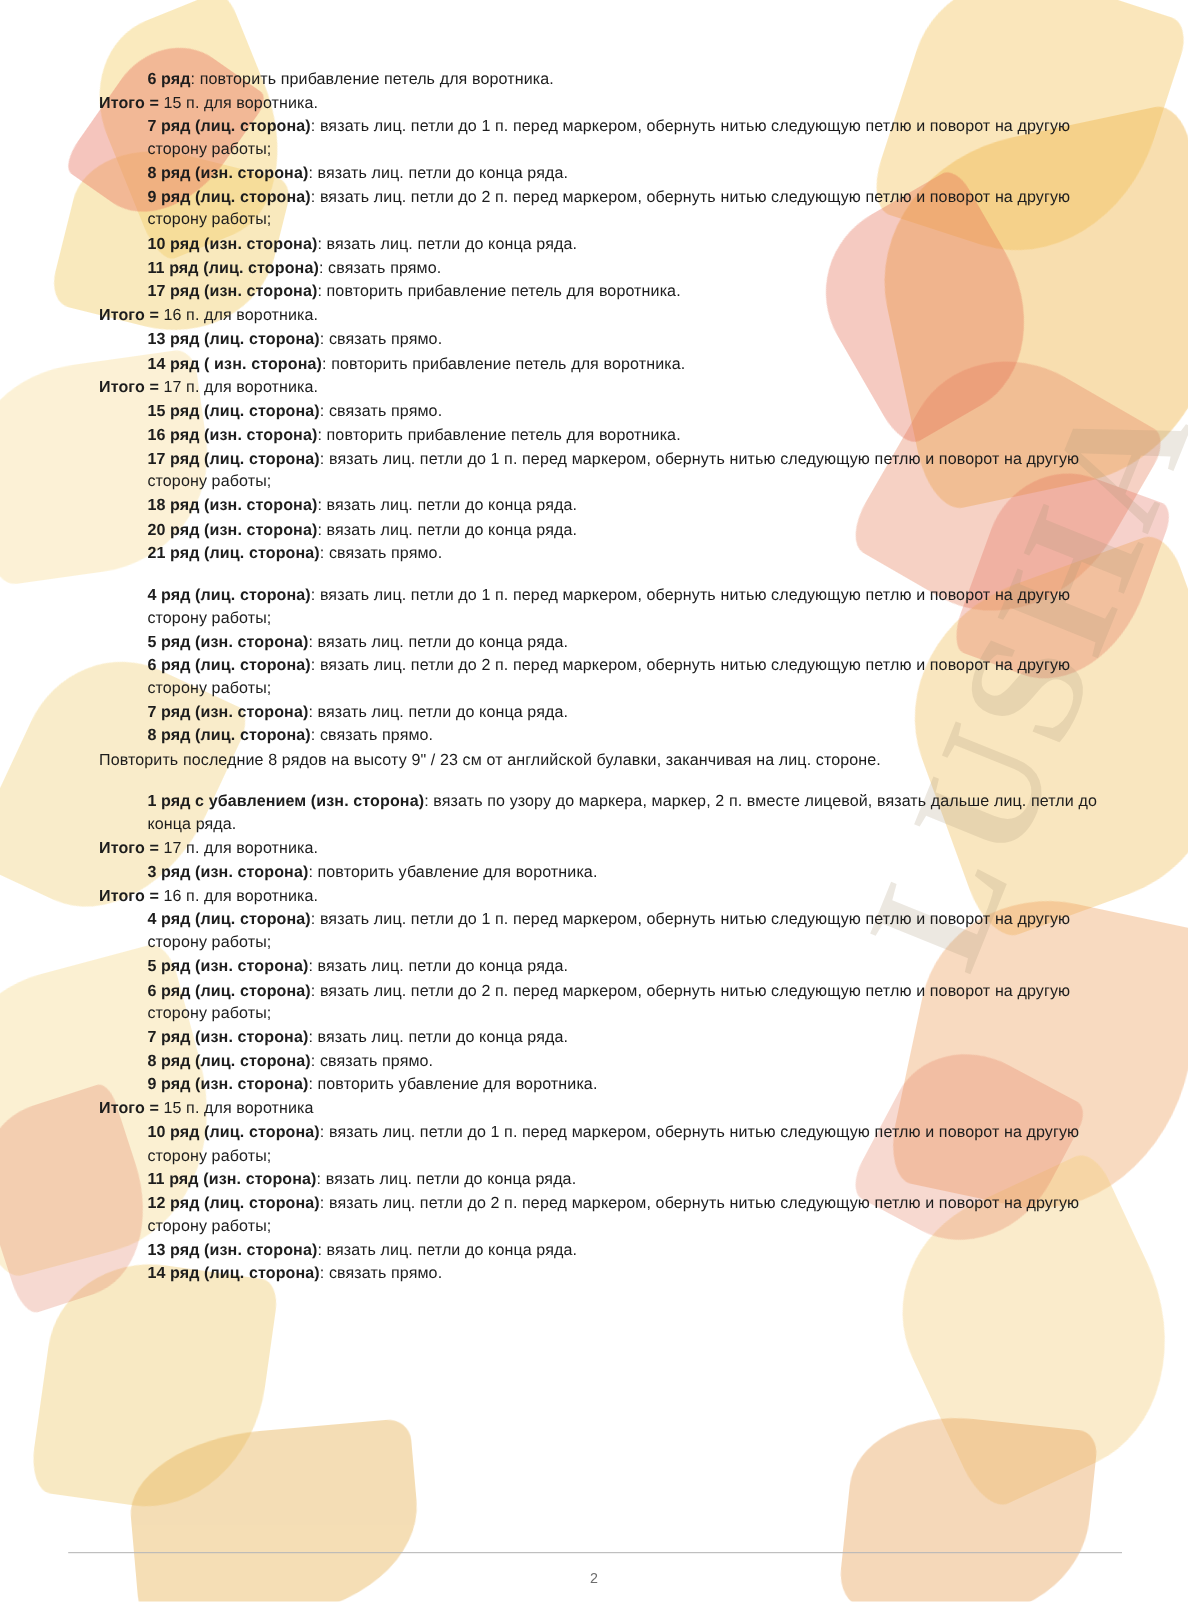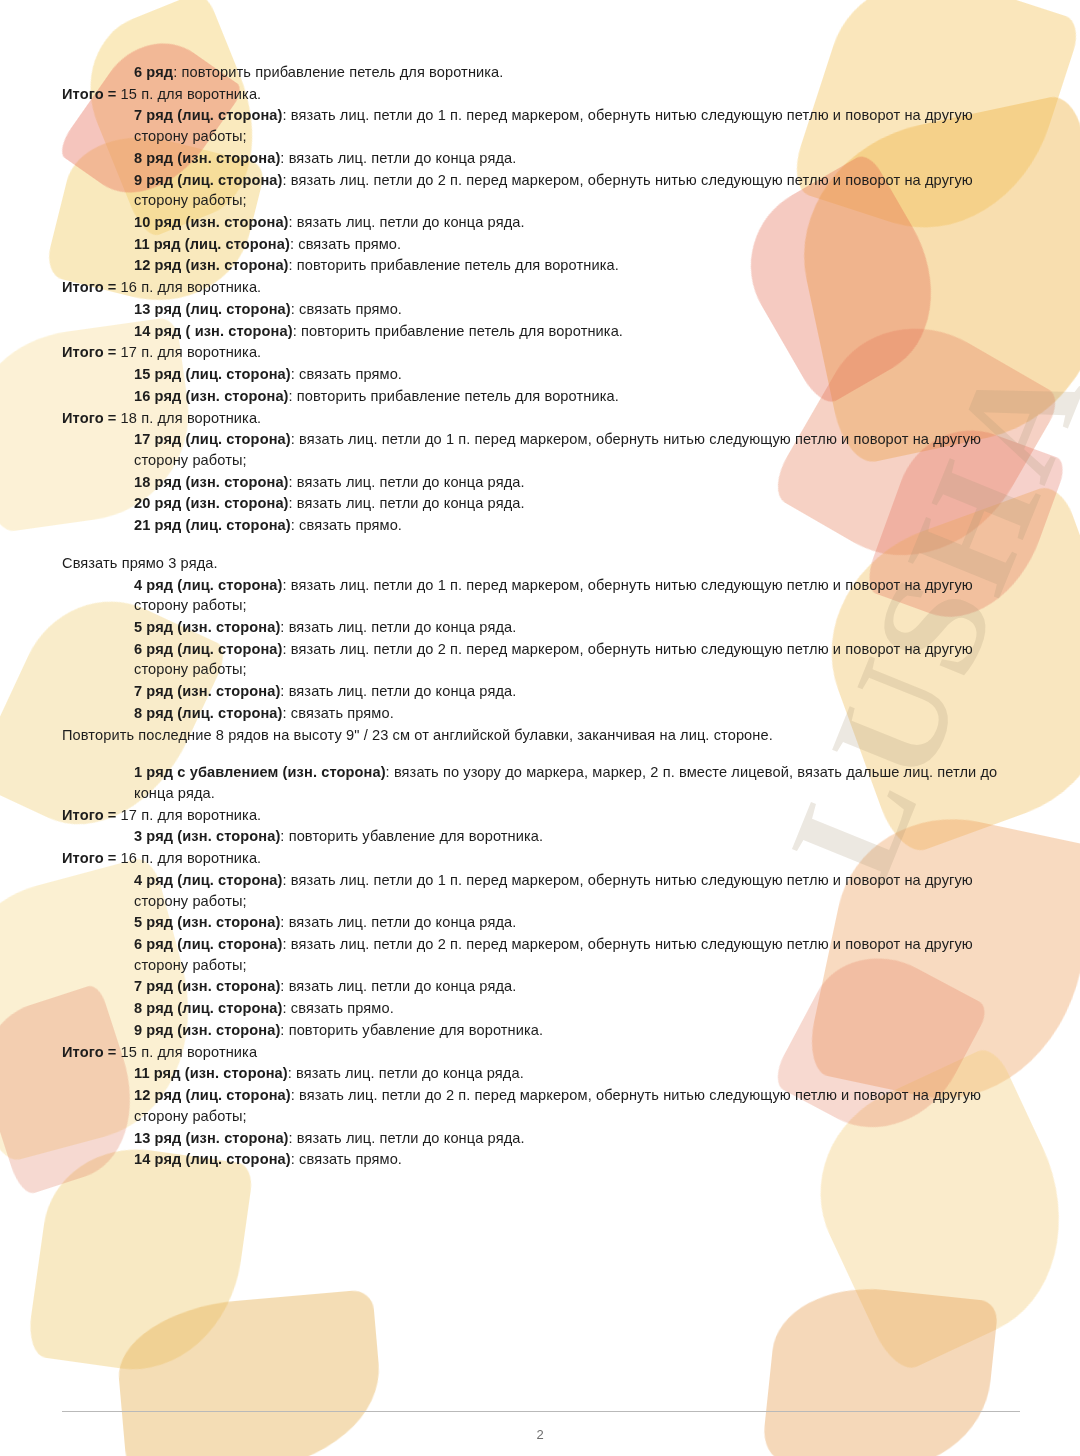--- a/index.html
+++ b/index.html
@@ -75,21 +75,21 @@
     font-size: 14.6px;
     line-height: 1.42;
     color: #1d1d1d;
     letter-spacing: .1px;
   }
   .line {
     margin: 0 0 1px 0;
     white-space: normal;
   }
   .hang      { padding-left: 72px; }
-  .flush     { padding-left: 0; }
+  .flush     { padding-left: 0; margin-left: 28px; }
   .blank     { height: 15px; }
   .b         { font-weight: 700; }
 
   .footer-rule {
     position: absolute;
     left: 62px;
     right: 60px;
     bottom: 44px;
     height: 1px;
     background: #b9b9b9;
@@ -134,52 +134,51 @@
 
 <div class="page">
   <div class="doc" id="doc-body">
       <div class="line hang"><span class="b">6 ряд</span><span>: повторить прибавление петель для воротника.</span></div>
       <div class="line flush"><span class="b">Итого =</span><span> 15 п. для воротника.</span></div>
       <div class="line hang"><span class="b">7 ряд (лиц. сторона)</span><span>: вязать лиц. петли до 1 п. перед маркером, обернуть нитью следующую петлю и поворот на другую сторону работы;</span></div>
       <div class="line hang"><span class="b">8 ряд (изн. сторона)</span><span>: вязать лиц. петли до конца ряда.</span></div>
       <div class="line hang"><span class="b">9 ряд (лиц. сторона)</span><span>: вязать лиц. петли до 2 п. перед маркером, обернуть нитью следующую петлю и поворот на другую сторону работы;</span></div>
       <div class="line hang"><span class="b">10 ряд (изн. сторона)</span><span>: вязать лиц. петли до конца ряда.</span></div>
       <div class="line hang"><span class="b">11 ряд (лиц. сторона)</span><span>: связать прямо.</span></div>
-      <div class="line hang"><span class="b">12 ряд (изн. сторона)</span><span>: повторить прибавление петель для воротника.</span></div>
+      <div class="line hang"><span class="b">17 ряд (изн. сторона)</span><span>: повторить прибавление петель для воротника.</span></div>
       <div class="line flush"><span class="b">Итого =</span><span> 16 п. для воротника.</span></div>
       <div class="line hang"><span class="b">13 ряд (лиц. сторона)</span><span>: связать прямо.</span></div>
       <div class="line hang"><span class="b">14 ряд ( изн. сторона)</span><span>: повторить прибавление петель для воротника.</span></div>
       <div class="line flush"><span class="b">Итого =</span><span> 17 п. для воротника.</span></div>
       <div class="line hang"><span class="b">15 ряд (лиц. сторона)</span><span>: связать прямо.</span></div>
       <div class="line hang"><span class="b">16 ряд (изн. сторона)</span><span>: повторить прибавление петель для воротника.</span></div>
-      <div class="line flush"><span class="b">Итого =</span><span> 18 п. для воротника.</span></div>
       <div class="line hang"><span class="b">17 ряд (лиц. сторона)</span><span>: вязать лиц. петли до 1 п. перед маркером, обернуть нитью следующую петлю и поворот на другую сторону работы;</span></div>
       <div class="line hang"><span class="b">18 ряд (изн. сторона)</span><span>: вязать лиц. петли до конца ряда.</span></div>
       <div class="line hang"><span class="b">20 ряд (изн. сторона)</span><span>: вязать лиц. петли до конца ряда.</span></div>
       <div class="line hang"><span class="b">21 ряд (лиц. сторона)</span><span>: связать прямо.</span></div>
       <div class="line blank"></div>
-      <div class="line flush"><span>Связать прямо 3 ряда.</span></div>
       <div class="line hang"><span class="b">4 ряд (лиц. сторона)</span><span>: вязать лиц. петли до 1 п. перед маркером, обернуть нитью следующую петлю и поворот на другую сторону работы;</span></div>
       <div class="line hang"><span class="b">5 ряд (изн. сторона)</span><span>: вязать лиц. петли до конца ряда.</span></div>
       <div class="line hang"><span class="b">6 ряд (лиц. сторона)</span><span>: вязать лиц. петли до 2 п. перед маркером, обернуть нитью следующую петлю и поворот на другую сторону работы;</span></div>
       <div class="line hang"><span class="b">7 ряд (изн. сторона)</span><span>: вязать лиц. петли до конца ряда.</span></div>
       <div class="line hang"><span class="b">8 ряд (лиц. сторона)</span><span>: связать прямо.</span></div>
       <div class="line flush"><span>Повторить последние 8 рядов на высоту 9" / 23 см от английской булавки, заканчивая на лиц. стороне.</span></div>
       <div class="line blank"></div>
       <div class="line hang"><span class="b">1 ряд с убавлением (изн. сторона)</span><span>: вязать по узору до маркера, маркер, 2 п. вместе лицевой, вязать дальше лиц. петли до конца ряда.</span></div>
       <div class="line flush"><span class="b">Итого =</span><span> 17 п. для воротника.</span></div>
       <div class="line hang"><span class="b">3 ряд (изн. сторона)</span><span>: повторить убавление для воротника.</span></div>
       <div class="line flush"><span class="b">Итого =</span><span> 16 п. для воротника.</span></div>
       <div class="line hang"><span class="b">4 ряд (лиц. сторона)</span><span>: вязать лиц. петли до 1 п. перед маркером, обернуть нитью следующую петлю и поворот на другую сторону работы;</span></div>
       <div class="line hang"><span class="b">5 ряд (изн. сторона)</span><span>: вязать лиц. петли до конца ряда.</span></div>
       <div class="line hang"><span class="b">6 ряд (лиц. сторона)</span><span>: вязать лиц. петли до 2 п. перед маркером, обернуть нитью следующую петлю и поворот на другую сторону работы;</span></div>
       <div class="line hang"><span class="b">7 ряд (изн. сторона)</span><span>: вязать лиц. петли до конца ряда.</span></div>
       <div class="line hang"><span class="b">8 ряд (лиц. сторона)</span><span>: связать прямо.</span></div>
       <div class="line hang"><span class="b">9 ряд (изн. сторона)</span><span>: повторить убавление для воротника.</span></div>
       <div class="line flush"><span class="b">Итого =</span><span> 15 п. для воротника</span></div>
+      <div class="line hang"><span class="b">10 ряд (лиц. сторона)</span><span>: вязать лиц. петли до 1 п. перед маркером, обернуть нитью следующую петлю и поворот на другую сторону работы;</span></div>
       <div class="line hang"><span class="b">11 ряд (изн. сторона)</span><span>: вязать лиц. петли до конца ряда.</span></div>
       <div class="line hang"><span class="b">12 ряд (лиц. сторона)</span><span>: вязать лиц. петли до 2 п. перед маркером, обернуть нитью следующую петлю и поворот на другую сторону работы;</span></div>
       <div class="line hang"><span class="b">13 ряд (изн. сторона)</span><span>: вязать лиц. петли до конца ряда.</span></div>
       <div class="line hang"><span class="b">14 ряд (лиц. сторона)</span><span>: связать прямо.</span></div>
     </div>
 </div>
 
 <div class="footer-rule"></div>
 <div class="page-num">2</div>
 

